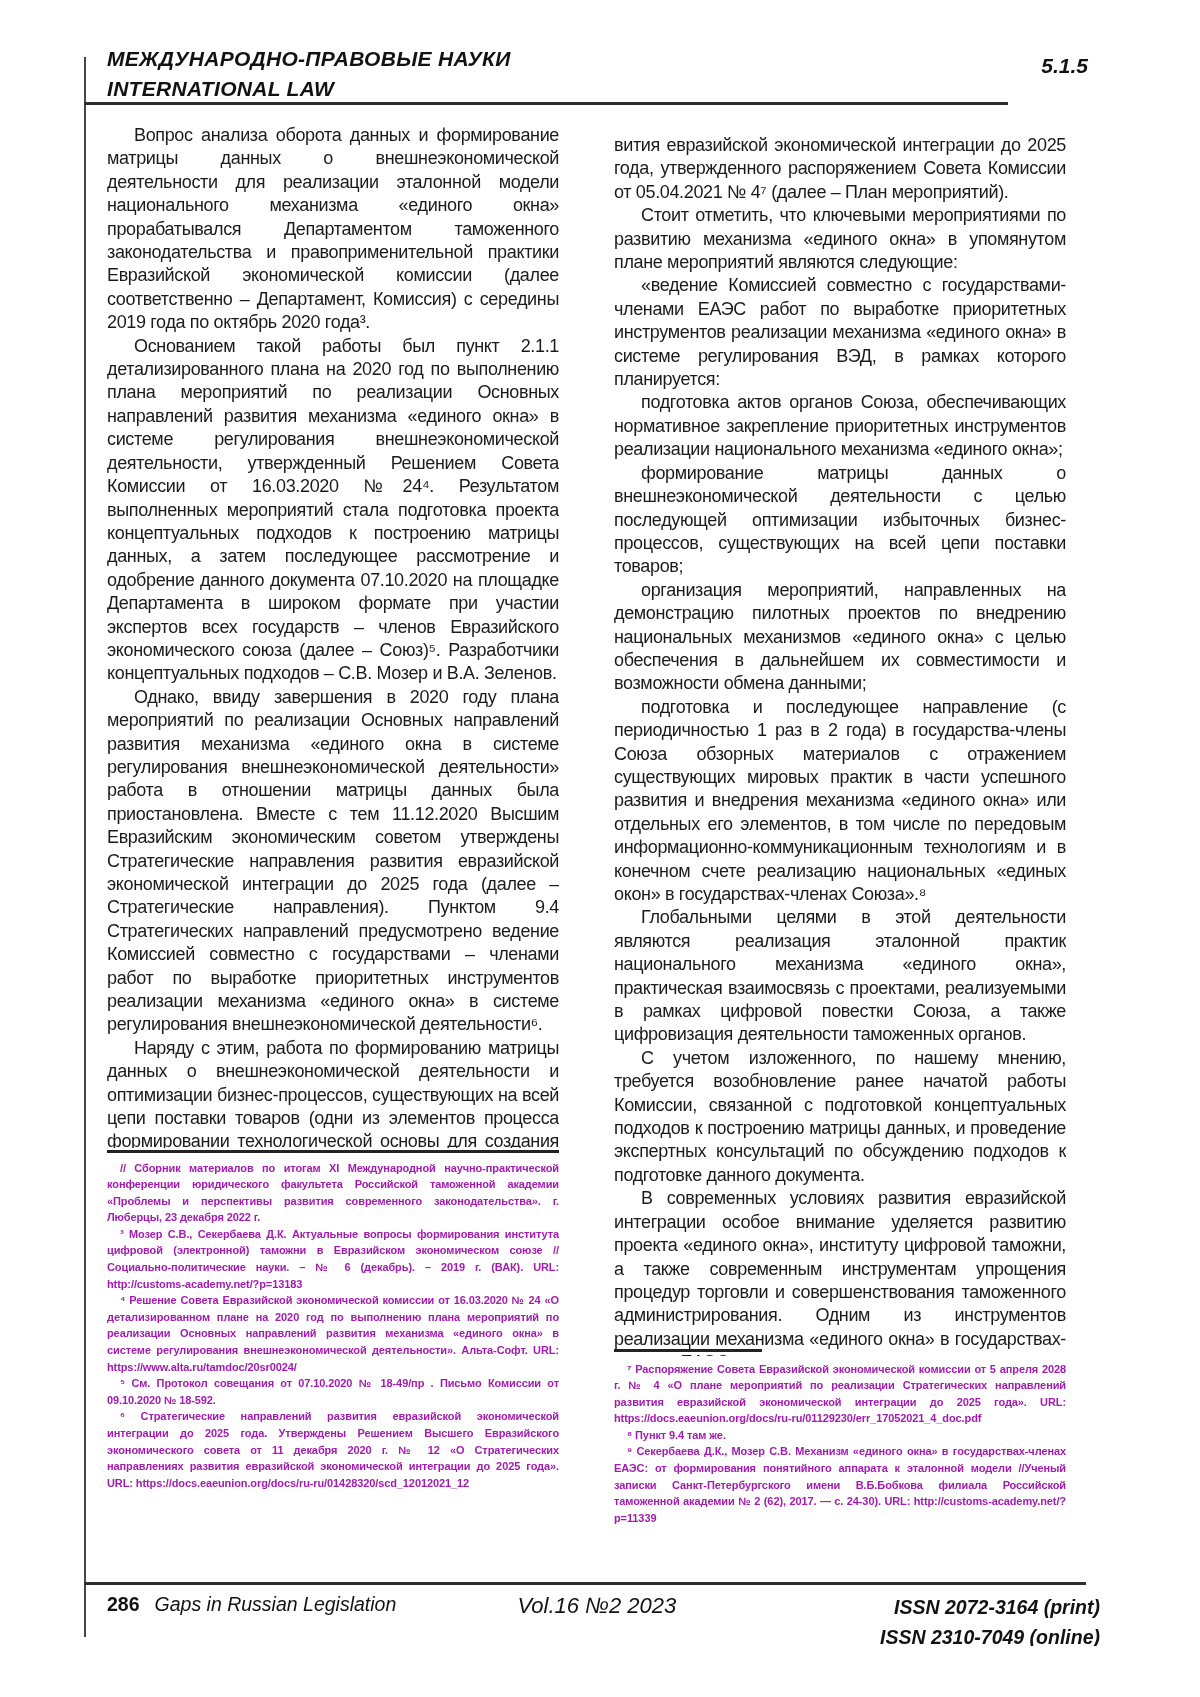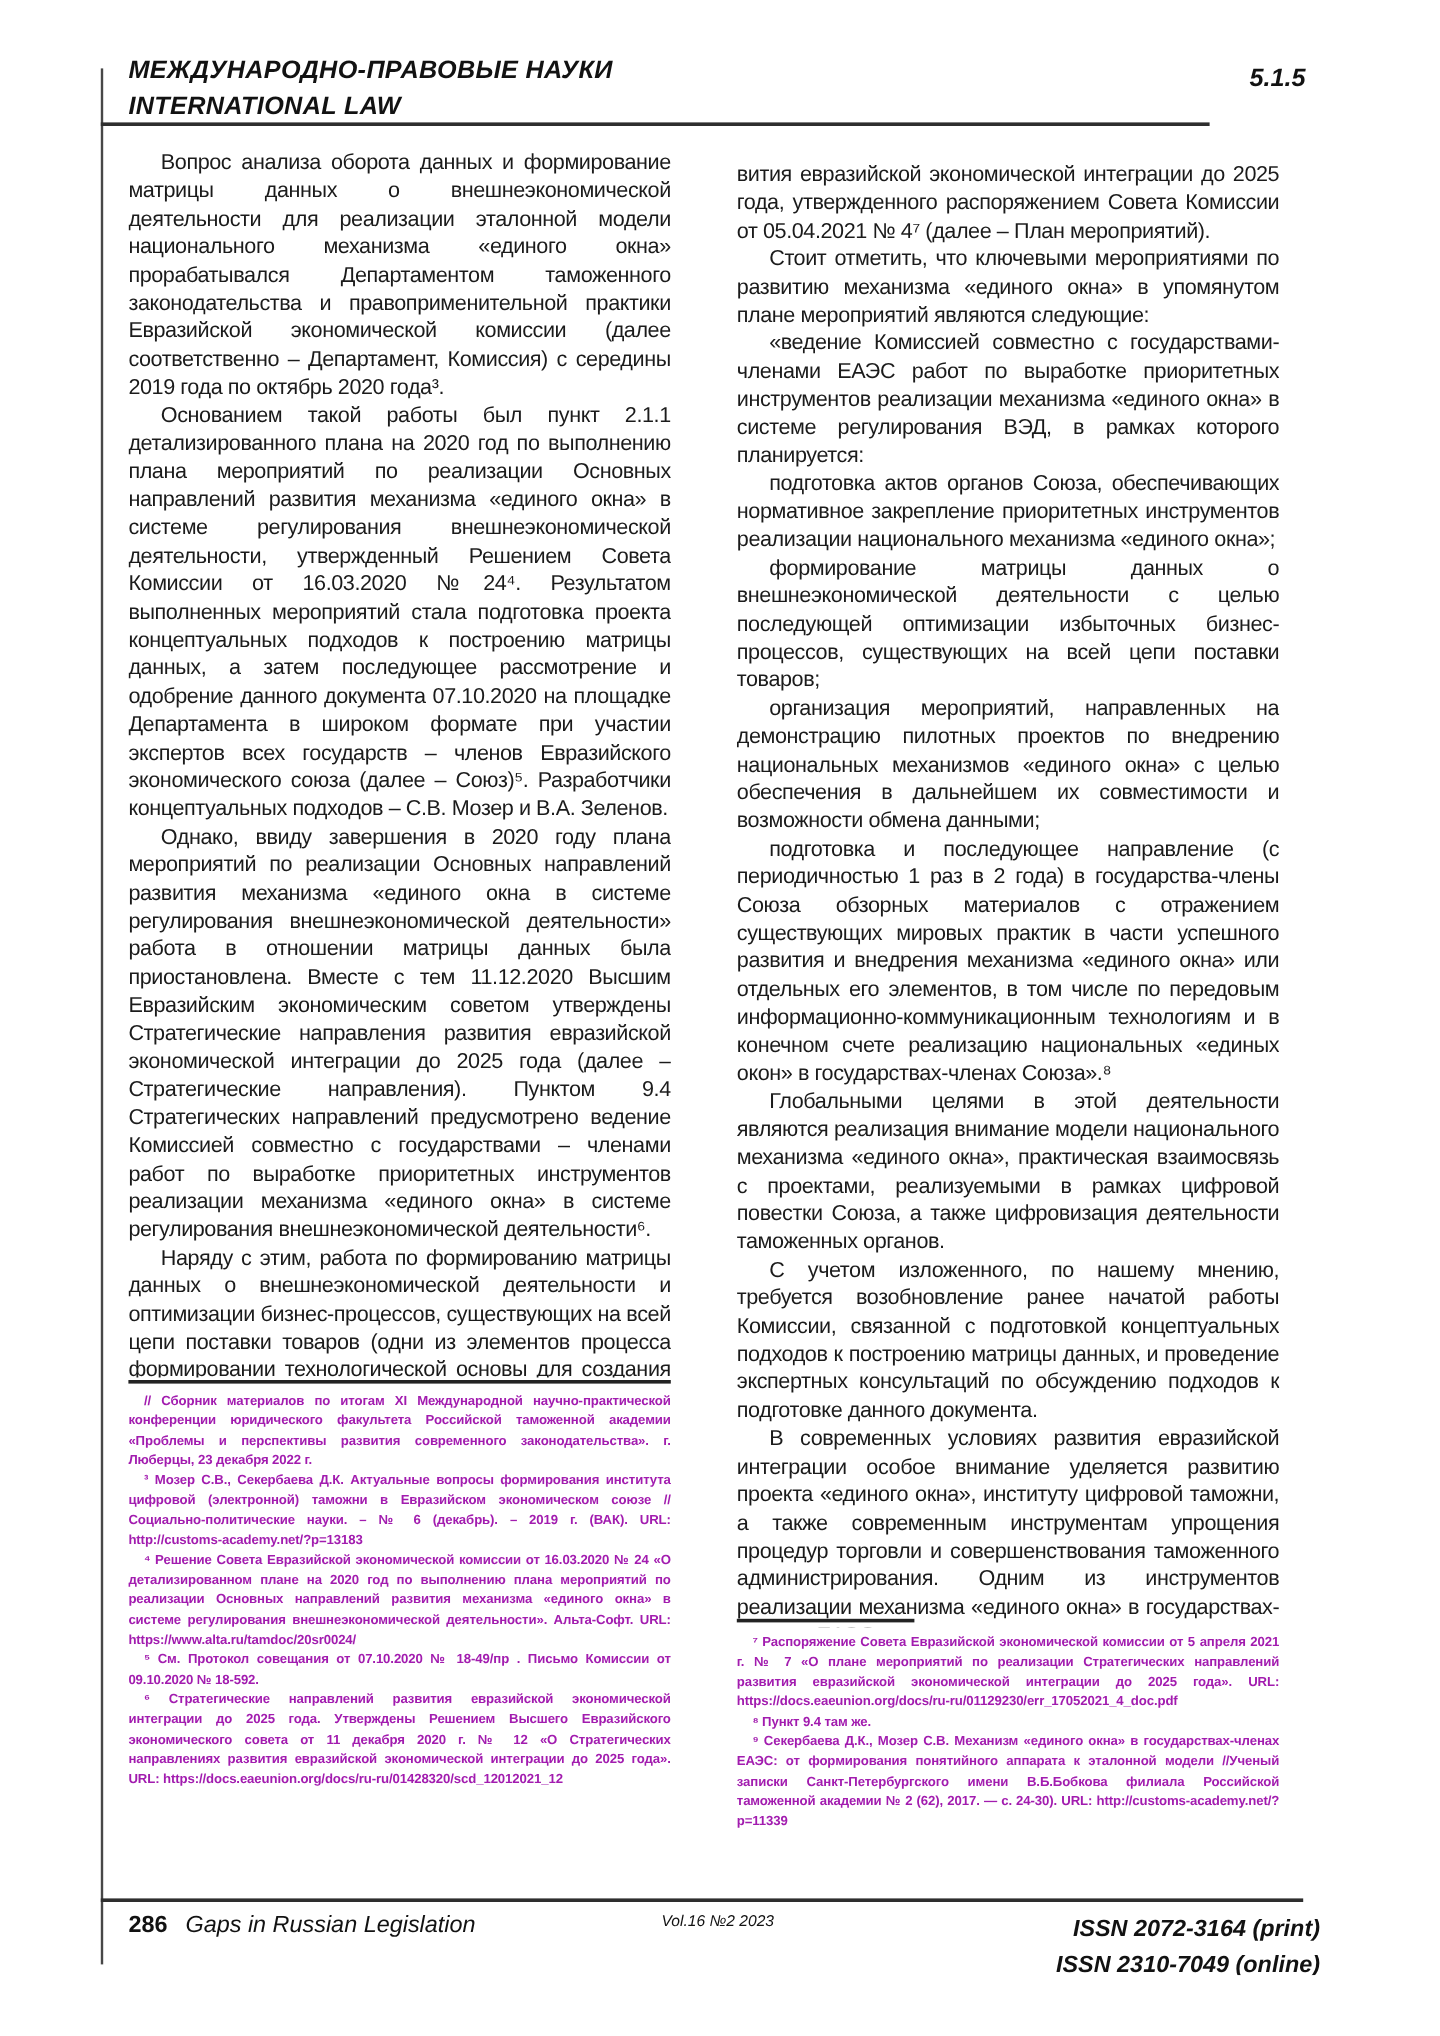--- a/index.html
+++ b/index.html
@@ -91,21 +91,21 @@
     font-size:19.5px;
     color:#121212;
     white-space:nowrap;
   }
   .footer-left .page-num{ font-weight:700; font-style:normal; }
   .footer-left .journal{ font-style:italic; margin-left:15px; }
   .footer-center{
     position:absolute;
     left:50%; top:1593px;
     transform:translateX(-52%);
-    font-size:13px; font-style:italic;
+    font-size:22px; font-style:italic;
     color:#121212;
     white-space:nowrap;
   }
   .footer-right{
     position:absolute;
     right:100px; top:1593px;
     text-align:right;
     font-size:19.5px;
     font-style:italic; font-weight:700;
     line-height:29.5px;
@@ -143,29 +143,29 @@
   </div>
 
   <div class="col col-right-body">
     <p class="body-p no-indent">вития евразийской экономической интеграции до 2025 года, утвержденного распоряжением Совета Комиссии от 05.04.2021 № 4⁷ (далее – План мероприятий).</p>
     <p class="body-p">Стоит отметить, что ключевыми мероприятиями по развитию механизма «единого окна» в упомянутом плане мероприятий являются следующие:</p>
     <p class="body-p">«ведение Комиссией совместно с государствами-членами ЕАЭС работ по выработке приоритетных инструментов реализации механизма «единого окна» в системе регулирования ВЭД, в рамках которого планируется:</p>
     <p class="body-p">подготовка актов органов Союза, обеспечивающих нормативное закрепление приоритетных инструментов реализации национального механизма «единого окна»;</p>
     <p class="body-p">формирование матрицы данных о внешнеэкономической деятельности с целью последующей оптимизации избыточных бизнес-процессов, существующих на всей цепи поставки товаров;</p>
     <p class="body-p">организация мероприятий, направленных на демонстрацию пилотных проектов по внедрению национальных механизмов «единого окна» с целью обеспечения в дальнейшем их совместимости и возможности обмена данными;</p>
     <p class="body-p">подготовка и последующее направление (с периодичностью 1 раз в 2 года) в государства-члены Союза обзорных материалов с отражением существующих мировых практик в части успешного развития и внедрения механизма «единого окна» или отдельных его элементов, в том числе по передовым информационно-коммуникационным технологиям и в конечном счете реализацию национальных «единых окон» в государствах-членах Союза».⁸</p>
-    <p class="body-p">Глобальными целями в этой деятельности являются реализация внимание модели национального механизма «единого окна», практическая взаимосвязь с проектами, реализуемыми в рамках цифровой повестки Союза, а также цифровизация деятельности таможенных органов.</p>
+    <p class="body-p">Глобальными целями в этой деятельности являются реализация эталонной практик национального механизма «единого окна», практическая взаимосвязь с проектами, реализуемыми в рамках цифровой повестки Союза, а также цифровизация деятельности таможенных органов.</p>
     <p class="body-p">С учетом изложенного, по нашему мнению, требуется возобновление ранее начатой работы Комиссии, связанной с подготовкой концептуальных подходов к построению матрицы данных, и проведение экспертных консультаций по обсуждению подходов к подготовке данного документа.</p>
     <p class="body-p">В современных условиях развития евразийской интеграции особое внимание уделяется развитию проекта «единого окна», институту цифровой таможни, а также современным инструментам упрощения процедур торговли и совершенствования таможенного администрирования. Одним из инструментов реализации механизма «единого окна» в государствах-членах ЕАЭС, по мнению автора, является матрица данных⁹.</p>
 
   </div>
 
   <div class="fn-block fn-right">
     <div class="fn-rule-short"></div>
-    <p class="fn">⁷ Распоряжение Совета Евразийской экономической комиссии от 5 апреля 2021 г. № 7 «О плане мероприятий по реализации Стратегических направлений развития евразийской экономической интеграции до 2025 года». URL: https://docs.eaeunion.org/docs/ru-ru/01129230/err_17052021_4_doc.pdf</p>
+    <p class="fn">⁷ Распоряжение Совета Евразийской экономической комиссии от 5 апреля 2028 г. № 4 «О плане мероприятий по реализации Стратегических направлений развития евразийской экономической интеграции до 2025 года». URL: https://docs.eaeunion.org/docs/ru-ru/01129230/err_17052021_4_doc.pdf</p>
     <p class="fn">⁸ Пункт 9.4 там же.</p>
     <p class="fn">⁹ Секербаева Д.К., Мозер С.В. Механизм «единого окна» в государствах-членах ЕАЭС: от формирования понятийного аппарата к эталонной модели //Ученый записки Санкт-Петербургского имени В.Б.Бобкова филиала Российской таможенной академии № 2 (62), 2017. — с. 24-30). URL: http://customs-academy.net/?p=11339</p>
   </div>
 
   <div class="footer-rule"></div>
   <div class="footer-left">
     <span class="page-num">286</span><span class="journal">Gaps in Russian Legislation</span>
   </div>
   <div class="footer-center">Vol.16 №2  2023</div>
   <div class="footer-right">

